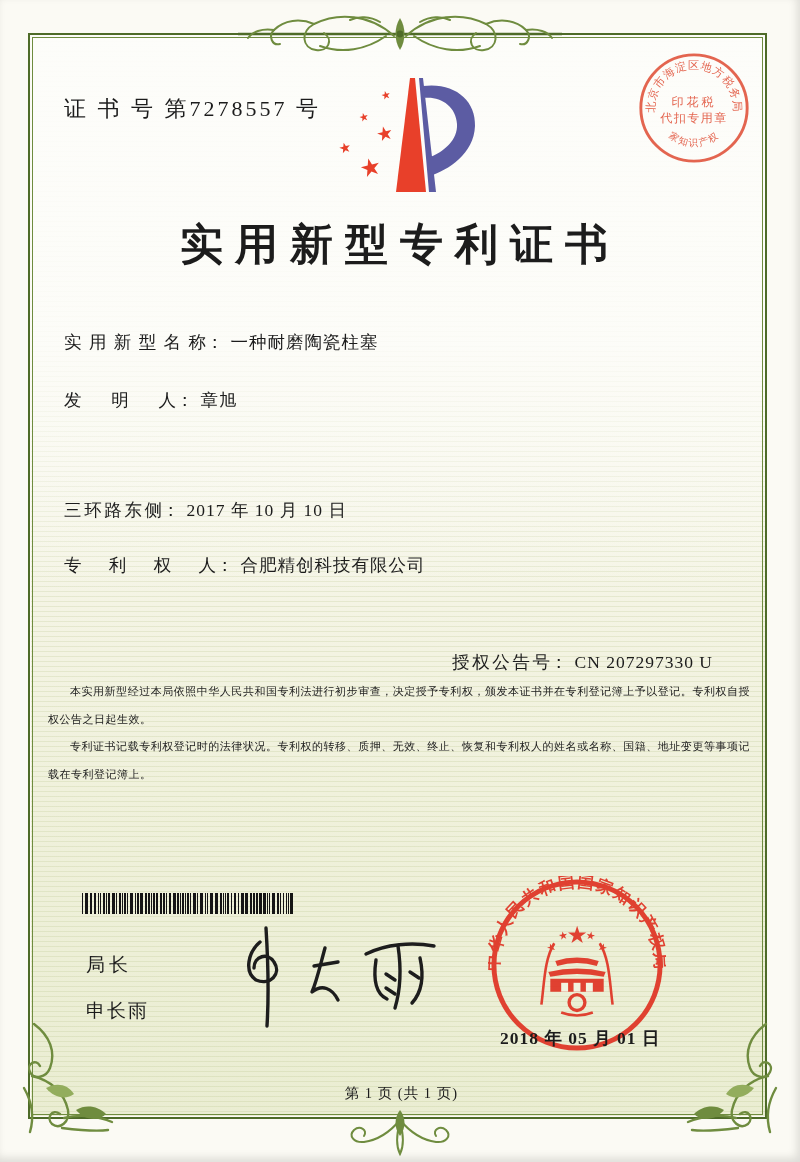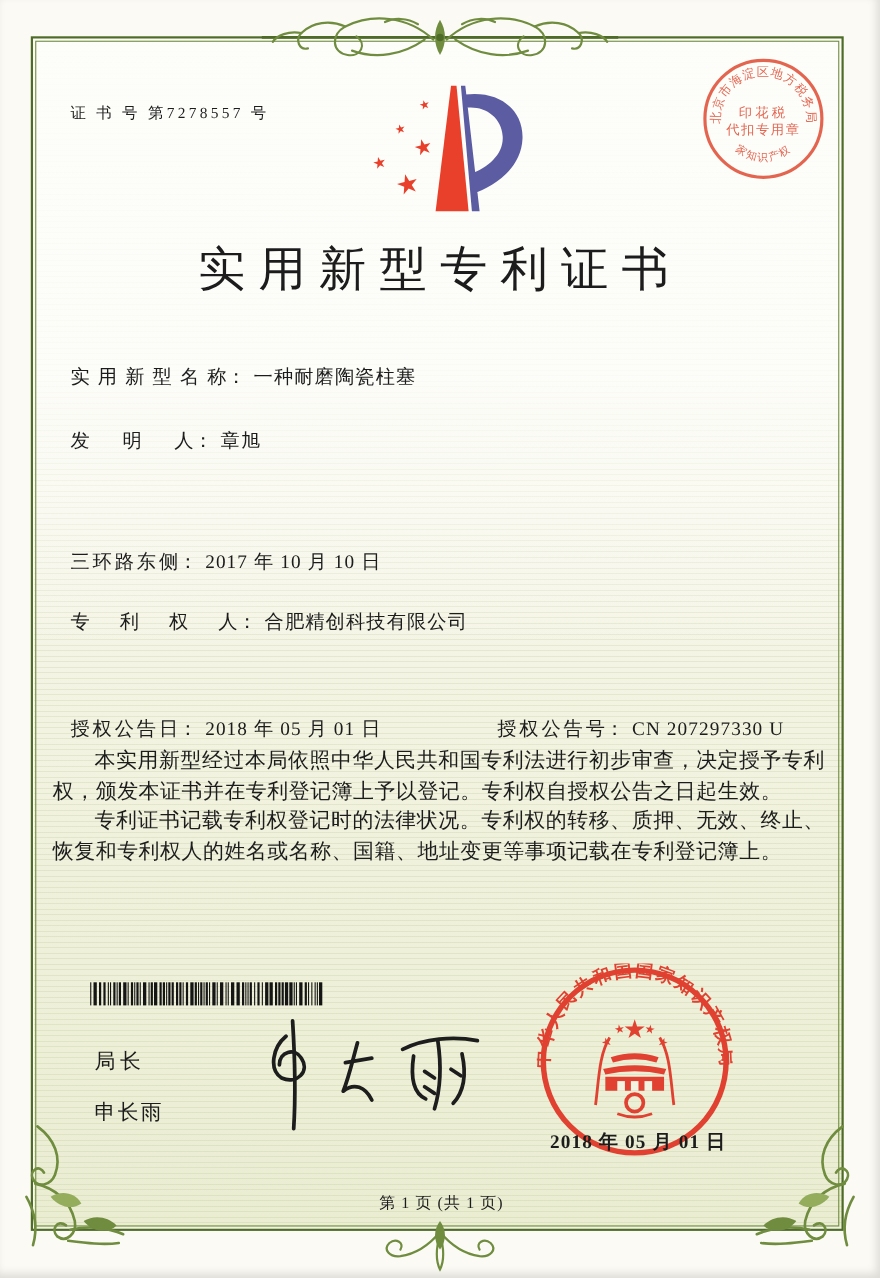--- a/index.html
+++ b/index.html
@@ -18,33 +18,33 @@
       repeating-linear-gradient(to bottom, rgba(168,184,116,.20) 0 1px, rgba(255,255,255,0) 1px 5px),
       linear-gradient(to bottom,#fcfbf5 0%,#f7f6ea 40%,#f0f1dc 70%,#eaedd2 100%);}
   .whitefade{position:absolute;left:31px;top:36px;right:33px;height:560px;z-index:1;
     background:linear-gradient(to bottom,rgba(253,253,250,.95) 0%,rgba(253,253,250,.85) 55%,rgba(253,253,250,0) 100%);}
   
   .frame{position:absolute;left:28px;top:33px;width:739px;height:1086px;z-index:2;
          border:2.5px solid var(--green-dark);pointer-events:none}
   .frame::after{content:"";position:absolute;inset:2px;border:1px solid var(--green-mid)}
   .orn{position:absolute;z-index:3;pointer-events:none}
   .content{position:absolute;inset:0;z-index:4}
-  .cert-no{position:absolute;left:64px;top:94px;font-size:14px;letter-spacing:3px}
+  .cert-no{position:absolute;left:64px;top:94px;font-size:22px;letter-spacing:3px}
   .logo{position:absolute;left:326px;top:70px;width:164px;height:142px}
   .tax-stamp{position:absolute;left:636px;top:50px;width:116px;height:116px;opacity:.88;mix-blend-mode:multiply}
   .title{position:absolute;left:0;right:0;top:216px;text-align:center;
-         font-size:43px;font-weight:normal;letter-spacing:12px}
+         font-size:43px;font-weight:bold;letter-spacing:12px}
   .row{position:absolute;left:64px;font-size:17.5px;white-space:nowrap}
   .flabel{display:inline-block;text-align:justify;text-align-last:justify;vertical-align:top}
   .w-name{width:142px}.w-inv{width:112px}.w-pat{width:112px}.w-fil{width:98px}
   .w-own{width:152px}.w-addr{width:164px}.w-grant{width:98px}
   .fvalue{margin-left:7px;letter-spacing:1px}
   .addr .fvalue{white-space:pre-line;display:inline-block;max-width:500px;line-height:27px;vertical-align:top}
   .grant-no{left:452px}
-  .paras{position:absolute;left:48px;top:678px;width:702px;font-size:19px;line-height:27.5px;
+  .paras{position:absolute;left:48px;top:678px;width:702px;font-size:11px;line-height:27.5px;
          text-align:justify}
   .paras p{text-indent:2em;letter-spacing:.5px}
   .barcode{position:absolute;left:82px;top:893px;width:216px;height:21px;font-size:0;z-index:4}
   .barcode i{display:inline-block;height:100%;background:#151515;vertical-align:top}
   .officer-title{position:absolute;left:86px;top:952px;font-size:19px;letter-spacing:4px}
   .officer-name{position:absolute;left:86px;top:998px;font-size:19px;letter-spacing:2px}
   .signature{position:absolute;left:190px;top:922px;width:270px;height:115px;mix-blend-mode:multiply}
   .seal{position:absolute;left:488px;top:876px;width:178px;height:178px;opacity:.92;mix-blend-mode:multiply;z-index:5}
   .seal-date{position:absolute;left:500px;top:1026px;font-size:17.5px;font-weight:bold;letter-spacing:1px;z-index:6}
   .footer{position:absolute;left:288px;width:170px;top:1084px;text-align:right;font-size:14.5px;letter-spacing:1px}
@@ -148,23 +148,20 @@
     </div>
     <div class="row" style="top:330px">
       <span class="flabel w-name">实用新型名称</span><span>：</span><span class="fvalue">一种耐磨陶瓷柱塞</span>
     </div>
     <div class="row" style="top:498px">
       <span class="flabel w-fil">三环路东侧</span><span>：</span><span class="fvalue">2017 年 10 月 10 日</span>
     </div>
     <div class="row" style="top:553px">
       <span class="flabel w-own">专利权人</span><span>：</span><span class="fvalue">合肥精创科技有限公司</span>
     </div>
-    <div class="row" style="top:650px">
-      <span class="flabel w-grant">授权公告日</span><span>：</span><span class="fvalue">2018 年 05 月 01 日</span>
-    </div>
     <div class="row grant-no" style="top:650px">
       <span class="flabel w-grant">授权公告号</span><span>：</span><span class="fvalue">CN 207297330 U</span>
     </div>
 
     <div class="paras">
       <p>本实用新型经过本局依照中华人民共和国专利法进行初步审查，决定授予专利权，颁发本证书并在专利登记簿上予以登记。专利权自授权公告之日起生效。</p>
       <p>专利证书记载专利权登记时的法律状况。专利权的转移、质押、无效、终止、恢复和专利权人的姓名或名称、国籍、地址变更等事项记载在专利登记簿上。</p>
     </div>
 
     <div class="barcode"><i style="width:1px;margin-right:2px"></i><i style="width:3px;margin-right:2px"></i><i style="width:2px;margin-right:2px"></i><i style="width:2px;margin-right:2px"></i><i style="width:1px;margin-right:1px"></i><i style="width:1px;margin-right:2px"></i><i style="width:2px;margin-right:1px"></i><i style="width:1px;margin-right:1px"></i><i style="width:2px;margin-right:2px"></i><i style="width:3px;margin-right:1px"></i><i style="width:1px;margin-right:2px"></i><i style="width:2px;margin-right:1px"></i><i style="width:1px;margin-right:1px"></i><i style="width:2px;margin-right:1px"></i><i style="width:1px;margin-right:2px"></i><i style="width:3px;margin-right:2px"></i><i style="width:1px;margin-right:1px"></i><i style="width:2px;margin-right:1px"></i><i style="width:3px;margin-right:2px"></i><i style="width:2px;margin-right:1px"></i><i style="width:2px;margin-right:1px"></i><i style="width:1px;margin-right:1px"></i><i style="width:2px;margin-right:1px"></i><i style="width:2px;margin-right:2px"></i><i style="width:2px;margin-right:1px"></i><i style="width:2px;margin-right:1px"></i><i style="width:1px;margin-right:2px"></i><i style="width:2px;margin-right:2px"></i><i style="width:3px;margin-right:1px"></i><i style="width:2px;margin-right:1px"></i><i style="width:1px;margin-right:1px"></i><i style="width:2px;margin-right:1px"></i><i style="width:1px;margin-right:1px"></i><i style="width:2px;margin-right:1px"></i><i style="width:1px;margin-right:2px"></i><i style="width:3px;margin-right:1px"></i><i style="width:1px;margin-right:2px"></i><i style="width:3px;margin-right:2px"></i><i style="width:1px;margin-right:1px"></i><i style="width:1px;margin-right:2px"></i><i style="width:3px;margin-right:2px"></i><i style="width:3px;margin-right:2px"></i><i style="width:2px;margin-right:1px"></i><i style="width:1px;margin-right:1px"></i><i style="width:1px;margin-right:1px"></i><i style="width:2px;margin-right:2px"></i><i style="width:1px;margin-right:2px"></i><i style="width:2px;margin-right:2px"></i><i style="width:1px;margin-right:2px"></i><i style="width:3px;margin-right:1px"></i><i style="width:3px;margin-right:2px"></i><i style="width:2px;margin-right:1px"></i><i style="width:2px;margin-right:1px"></i><i style="width:2px;margin-right:1px"></i><i style="width:3px;margin-right:1px"></i><i style="width:3px;margin-right:1px"></i><i style="width:1px;margin-right:1px"></i><i style="width:1px;margin-right:2px"></i><i style="width:3px;margin-right:2px"></i><i style="width:2px;margin-right:1px"></i><i style="width:1px;margin-right:2px"></i><i style="width:1px;margin-right:2px"></i><i style="width:1px;margin-right:1px"></i><i style="width:1px;margin-right:1px"></i><i style="width:3px;margin-right:2px"></i></div>

